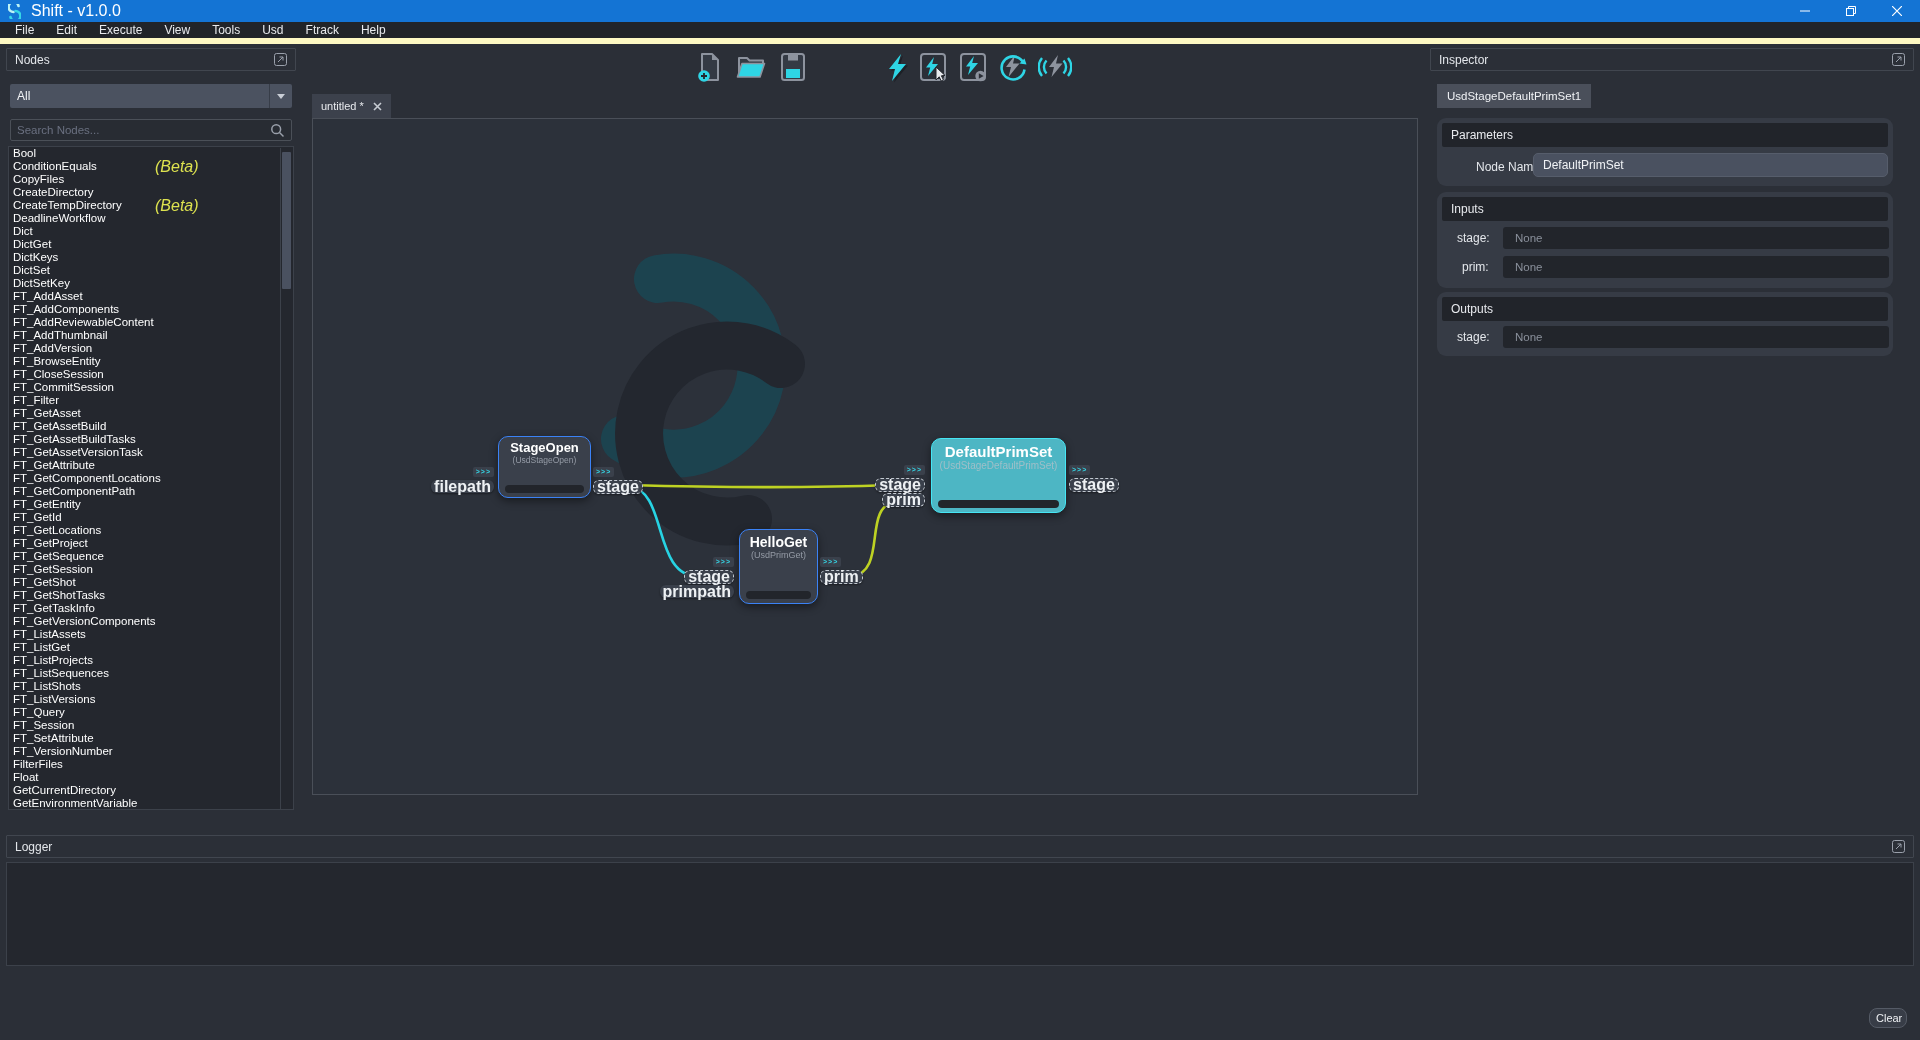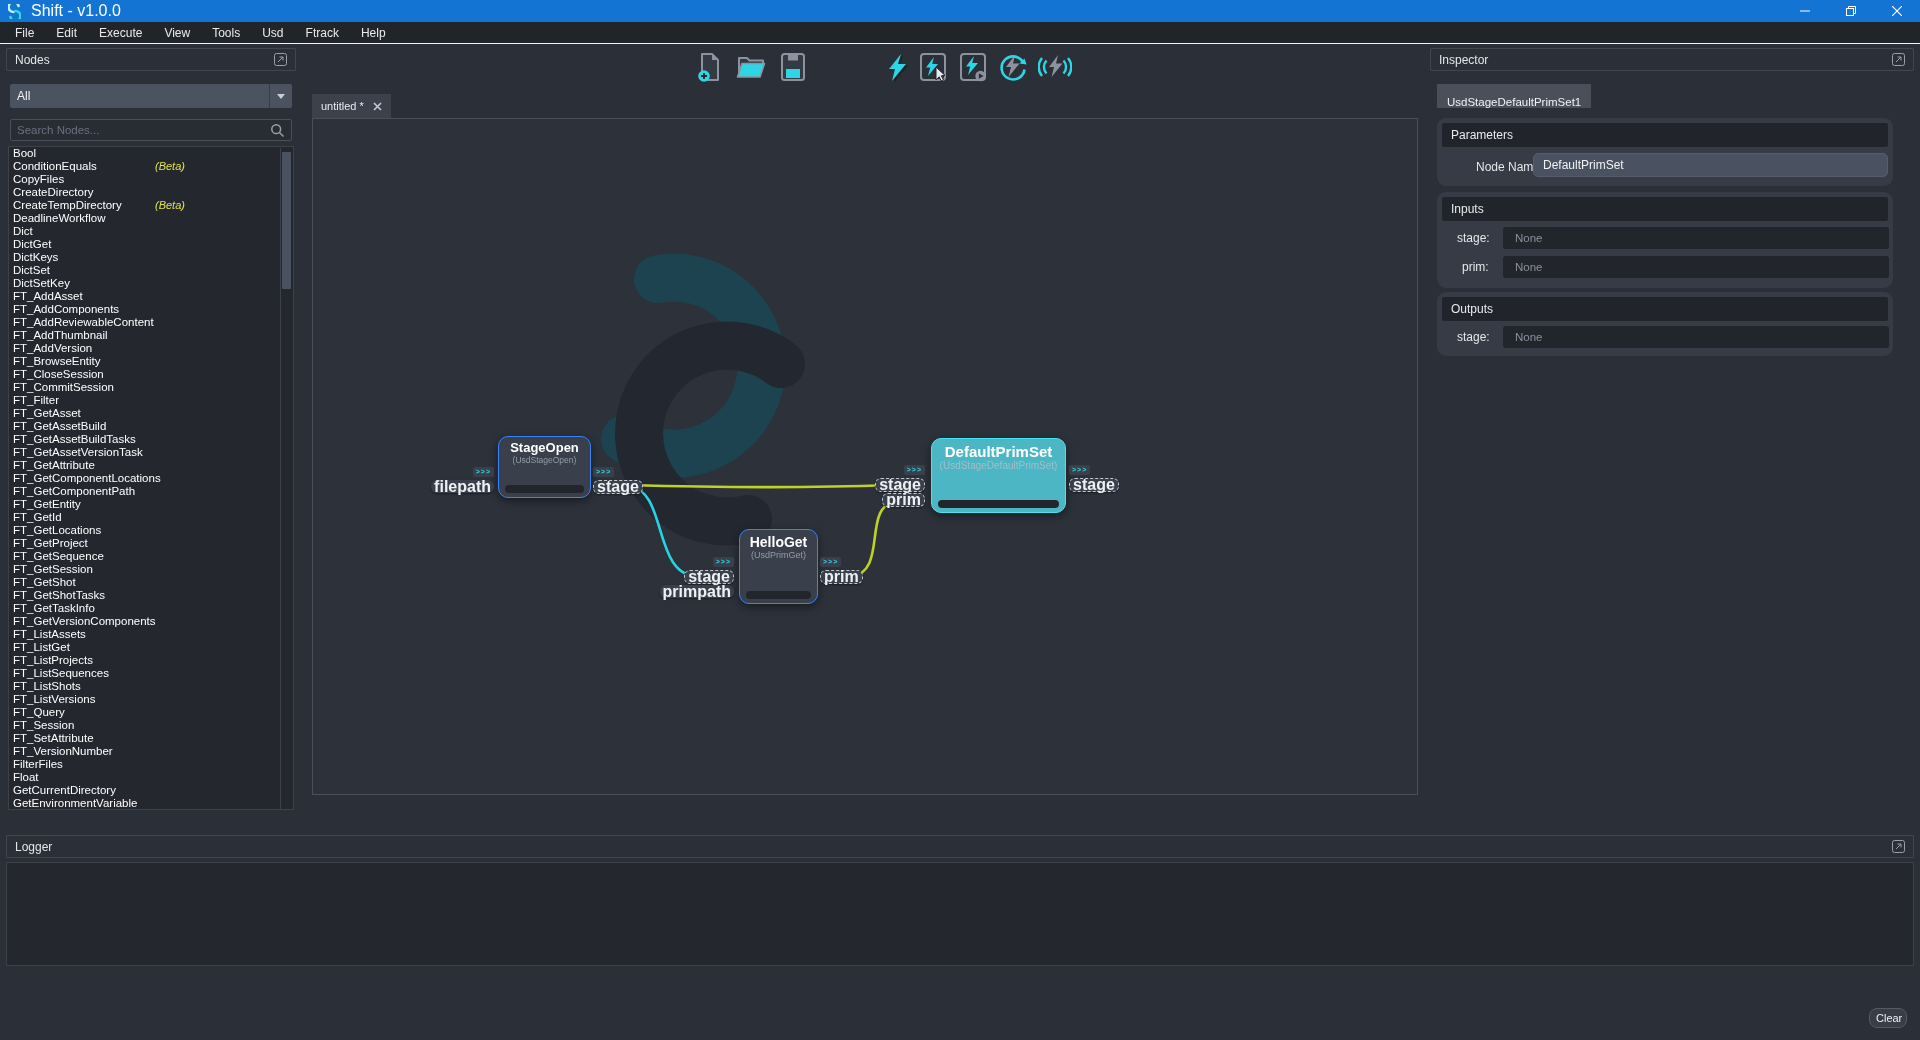--- a/index.html
+++ b/index.html
@@ -8,58 +8,58 @@
     background:#2b2f37;font-family:"Liberation Sans",sans-serif;
     -webkit-font-smoothing:antialiased;
   }
   
   .titlebar{position:absolute;left:0;top:0;width:1920px;height:22px;background:#1474d4;display:flex;align-items:center;}
   .titlebar .app-ic{margin-left:8px;width:13px;height:15px;}
   .titlebar .wtitle{color:#fff;font-size:16px;margin-left:10px;}
   .win-controls{position:absolute;right:0;top:0;height:22px;display:flex;}
   .win-btn{width:46px;height:22px;display:flex;align-items:center;justify-content:center;}
   
-  .menubar{position:absolute;left:0;top:22px;width:1920px;height:22px;background:#212429;display:flex;align-items:center;padding-left:4px;box-sizing:border-box;border-bottom:1px solid #fef9c3;}
+  .menubar{position:absolute;left:0;top:22px;width:1920px;height:22px;background:#212429;display:flex;align-items:center;padding-left:4px;box-sizing:border-box;border-bottom:6px solid #fef9c3;}
   .menu-item{color:#e8eaed;font-size:12px;padding:0 11px;line-height:22px;cursor:default;}
   
   .toolbar{position:absolute;left:306px;top:44px;width:1116px;height:48px;}
   .tb{position:absolute;top:3px;width:38px;height:40px;background:none;border:none;padding:2px;cursor:pointer;}
   .tb svg{display:block;}
   
   .hdr-box{position:absolute;border:1px solid #41464f;background:#2b2f37;color:#e3e6ea;font-size:12px;display:flex;align-items:center;justify-content:space-between;padding:0 8px;box-sizing:border-box;border-radius:1px;}
   .float-ic{width:13px;height:13px;}
   
   .dropdown{position:absolute;left:10px;top:84px;width:282px;height:24px;background:#4b5260;border-radius:2px;display:flex;align-items:center;color:#f2f4f6;font-size:12px;box-sizing:border-box;}
   .dropdown .dval{padding-left:7px;flex:1;}
   .dropdown .caret-box{width:22px;height:100%;border-left:1px solid #373d48;display:flex;align-items:center;justify-content:center;}
   .caret{width:0;height:0;border-left:4px solid transparent;border-right:4px solid transparent;border-top:5px solid #c9ced6;}
   .search-box{position:absolute;left:10px;top:119px;width:282px;height:22px;background:#282c33;border:1px solid #4b5058;border-radius:2px;box-sizing:border-box;display:flex;align-items:center;}
   .search-box input{flex:1;background:transparent;border:none;outline:none;color:#cfd3da;font-size:11.5px;padding:0 6px;font-family:"Liberation Sans",sans-serif;}
   .search-box input::placeholder{color:#6a7080;}
   .search-box .mag{margin-right:6px;}
   .node-list{position:absolute;left:8px;top:146px;width:286px;height:664px;background:#24272e;border:1px solid #3c414a;box-sizing:border-box;overflow:hidden;}
   .list-row{position:relative;height:13px;line-height:13px;padding-left:4px;color:#fff;font-size:11.5px;white-space:nowrap;}
-  .list-row .beta{position:absolute;left:146px;top:0;color:#dde24f;font-style:italic;font-size:11px;}
+  .list-row .beta{position:absolute;left:146px;top:0;color:#dde24f;font-style:italic;font-size:16px;}
   .vscroll{position:absolute;right:1px;top:1px;width:11px;height:662px;background:#24272e;border-left:1px solid #3c414a;}
   .vthumb{position:absolute;left:1px;top:4px;width:9px;height:137px;background:#4a5160;border-radius:1px;}
   
   .gtab{position:absolute;left:312px;top:94px;height:24px;background:#3c414c;color:#e8eaee;font-size:11px;display:flex;align-items:center;padding:0 9px;gap:9px;}
   .canvas{position:absolute;left:312px;top:118px;width:1106px;height:677px;background:#2c313a;border:1px solid #4a4f58;box-sizing:border-box;}
   .canvas svg.layer{position:absolute;left:0;top:0;}
   .gnode{position:absolute;background:#3a404b;border:1px solid #3b82f6;border-radius:10px;box-shadow:0 3px 8px rgba(0,0,0,.45);text-align:center;box-sizing:border-box;}
   .gnode.selected{background:#4db6c4;border-color:#45e6f4;}
   .ntitle{font-weight:bold;color:#fff;}
   .nsub{color:#959ba6;}
   .gnode.selected .nsub{color:#9fbfc8;}
   .nbar{position:absolute;left:6px;right:6px;bottom:4px;height:8px;background:#22252b;border-radius:4px;}
   .chev{position:absolute;background:#3a404b;color:#35d8e8;font-size:7px;font-weight:bold;letter-spacing:1px;line-height:10px;padding:0 3px;border-radius:2px;}
   .port-chip{position:absolute;background:#3a404b;color:#eef1f4;font-weight:bold;font-size:16px;line-height:13px;padding:0 3px;border-radius:6px;box-shadow:0 1px 2px rgba(0,0,0,.4);white-space:nowrap;}
   .port-chip.dashed{border:1px dashed #c3c9d1;line-height:12px;}
   
-  .itab{position:absolute;left:1437px;top:84px;height:24px;background:#4a4f5a;color:#f0f2f5;font-size:11.5px;display:flex;align-items:flex-end;padding:0 10px;}
+  .itab{position:absolute;left:1437px;top:84px;height:24px;background:#4a4f5a;color:#f0f2f5;font-size:11.5px;display:flex;align-items:center;padding:0 10px;}
   .isec{position:absolute;left:1437px;width:456px;background:#363b45;border-radius:9px;box-sizing:border-box;}
   .isec .sec-hdr{position:absolute;left:5px;right:5px;top:5px;height:24px;background:#21242a;border-radius:2px;color:#e8eaee;font-size:12px;line-height:24px;padding-left:9px;box-sizing:border-box;}
   .ilabel{position:absolute;color:#e4e7eb;font-size:12px;}
   .ninput{position:absolute;background:#4a5160;border:1px solid #565d6b;border-radius:5px;color:#f0f2f5;font-size:12px;padding:0 9px;box-sizing:border-box;font-family:"Liberation Sans",sans-serif;outline:none;}
   .nonefield{position:absolute;background:#22252b;border-radius:3px;color:#8a909b;font-size:11.5px;line-height:22px;padding-left:12px;box-sizing:border-box;}
   
   .log-content{position:absolute;left:6px;top:862px;width:1908px;height:104px;background:#24272e;border:1px solid #3c414a;box-sizing:border-box;color:#c6cad1;font-size:11px;}
   .clear-btn{position:absolute;left:1869px;top:1008px;width:38px;height:20px;background:#383d47;border:1px solid #555b66;border-radius:8px;color:#eef0f3;font-size:11px;cursor:pointer;font-family:"Liberation Sans",sans-serif;}
 </style>
 </head>

